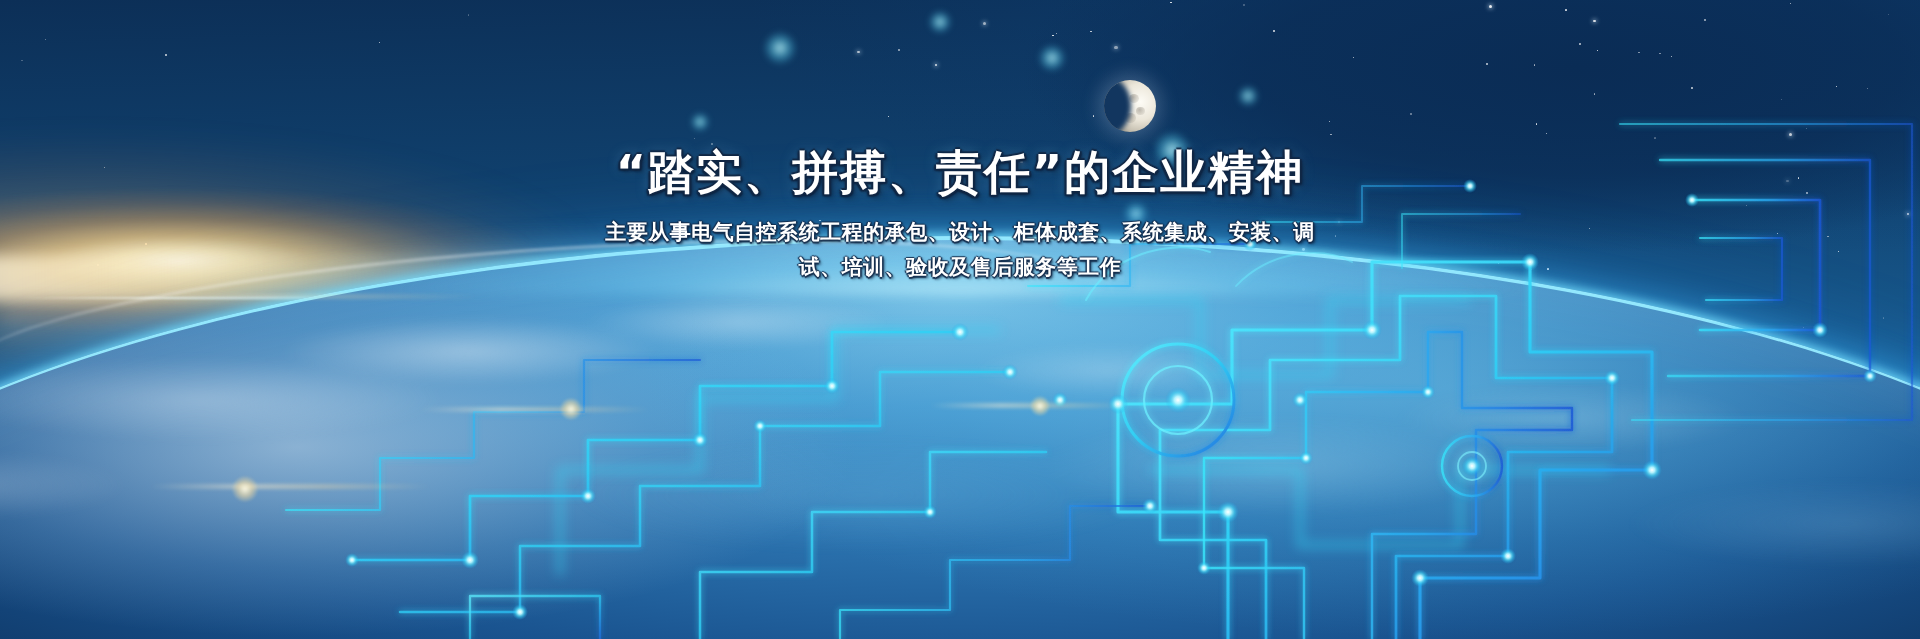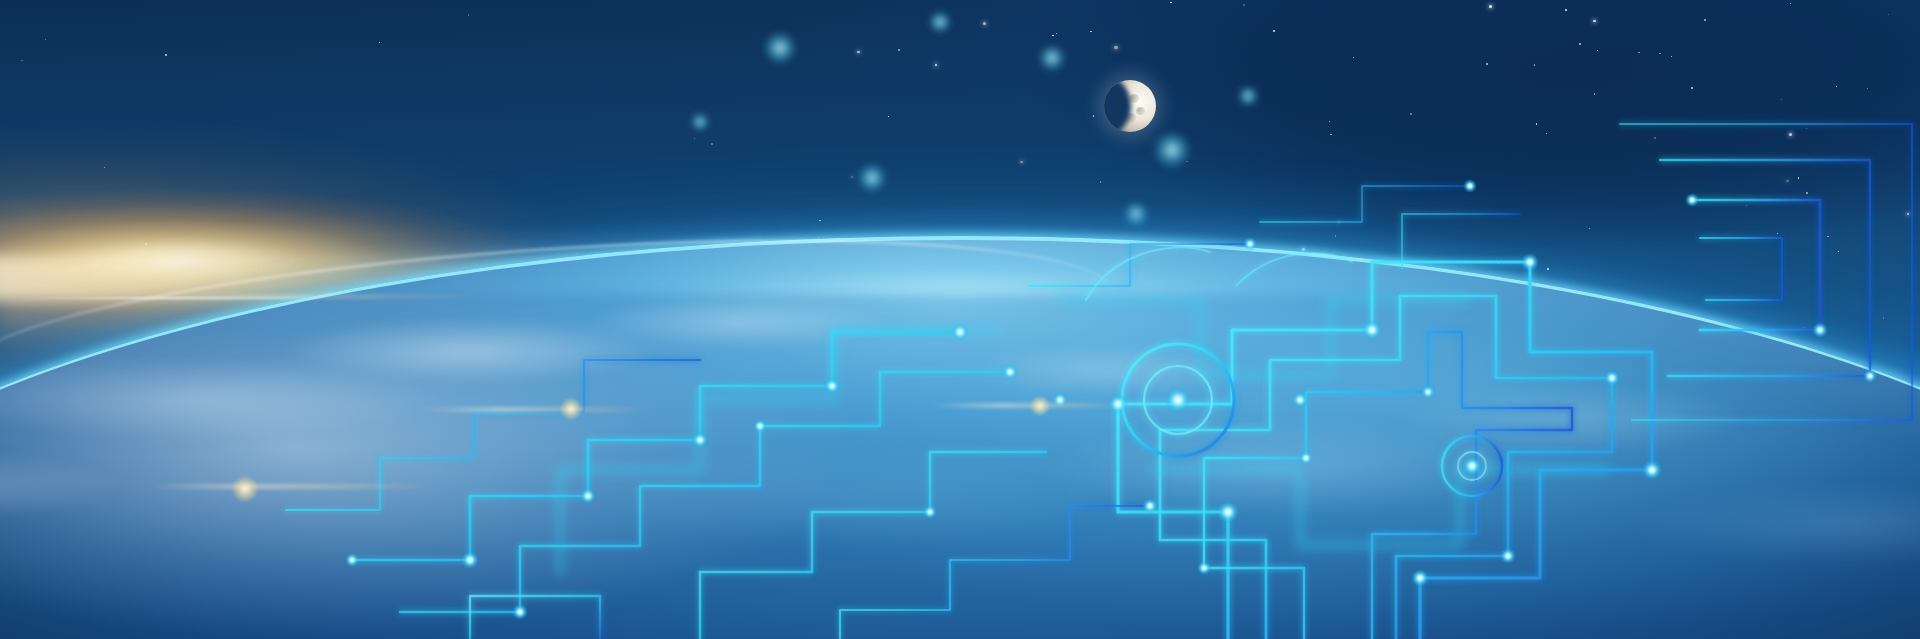--- a/index.html
+++ b/index.html
@@ -446,14 +446,21 @@
   </div>
 
   <div class="streak" style="left:150px;  top:485px; width:280px;"></div>
   <div class="streak" style="left:420px;  top:408px; width:230px;"></div>
   <div class="streak" style="left:930px;  top:404px; width:200px;"></div>
   <div class="streak" style="left:150px;  top:295px; width:330px; opacity:.7;"></div>
   <div class="flare-dot" style="left:232px; top:476px; width:26px; height:26px;"></div>
   <div class="flare-dot" style="left:560px; top:398px; width:22px; height:22px;"></div>
   <div class="flare-dot" style="left:1030px;top:396px; width:20px; height:20px;"></div>
 
+  <div class="text-block">
+    <div class="headline">“踏实、拼搏、责任”的企业精神</div>
+    <div class="subline">
+      <div>主要从事电气自控系统工程的承包、设计、柜体成套、系统集成、安装、调</div>
+      <div>试、培训、验收及售后服务等工作</div>
+    </div>
+  </div>
 
 </div>
 
 </body></html>

